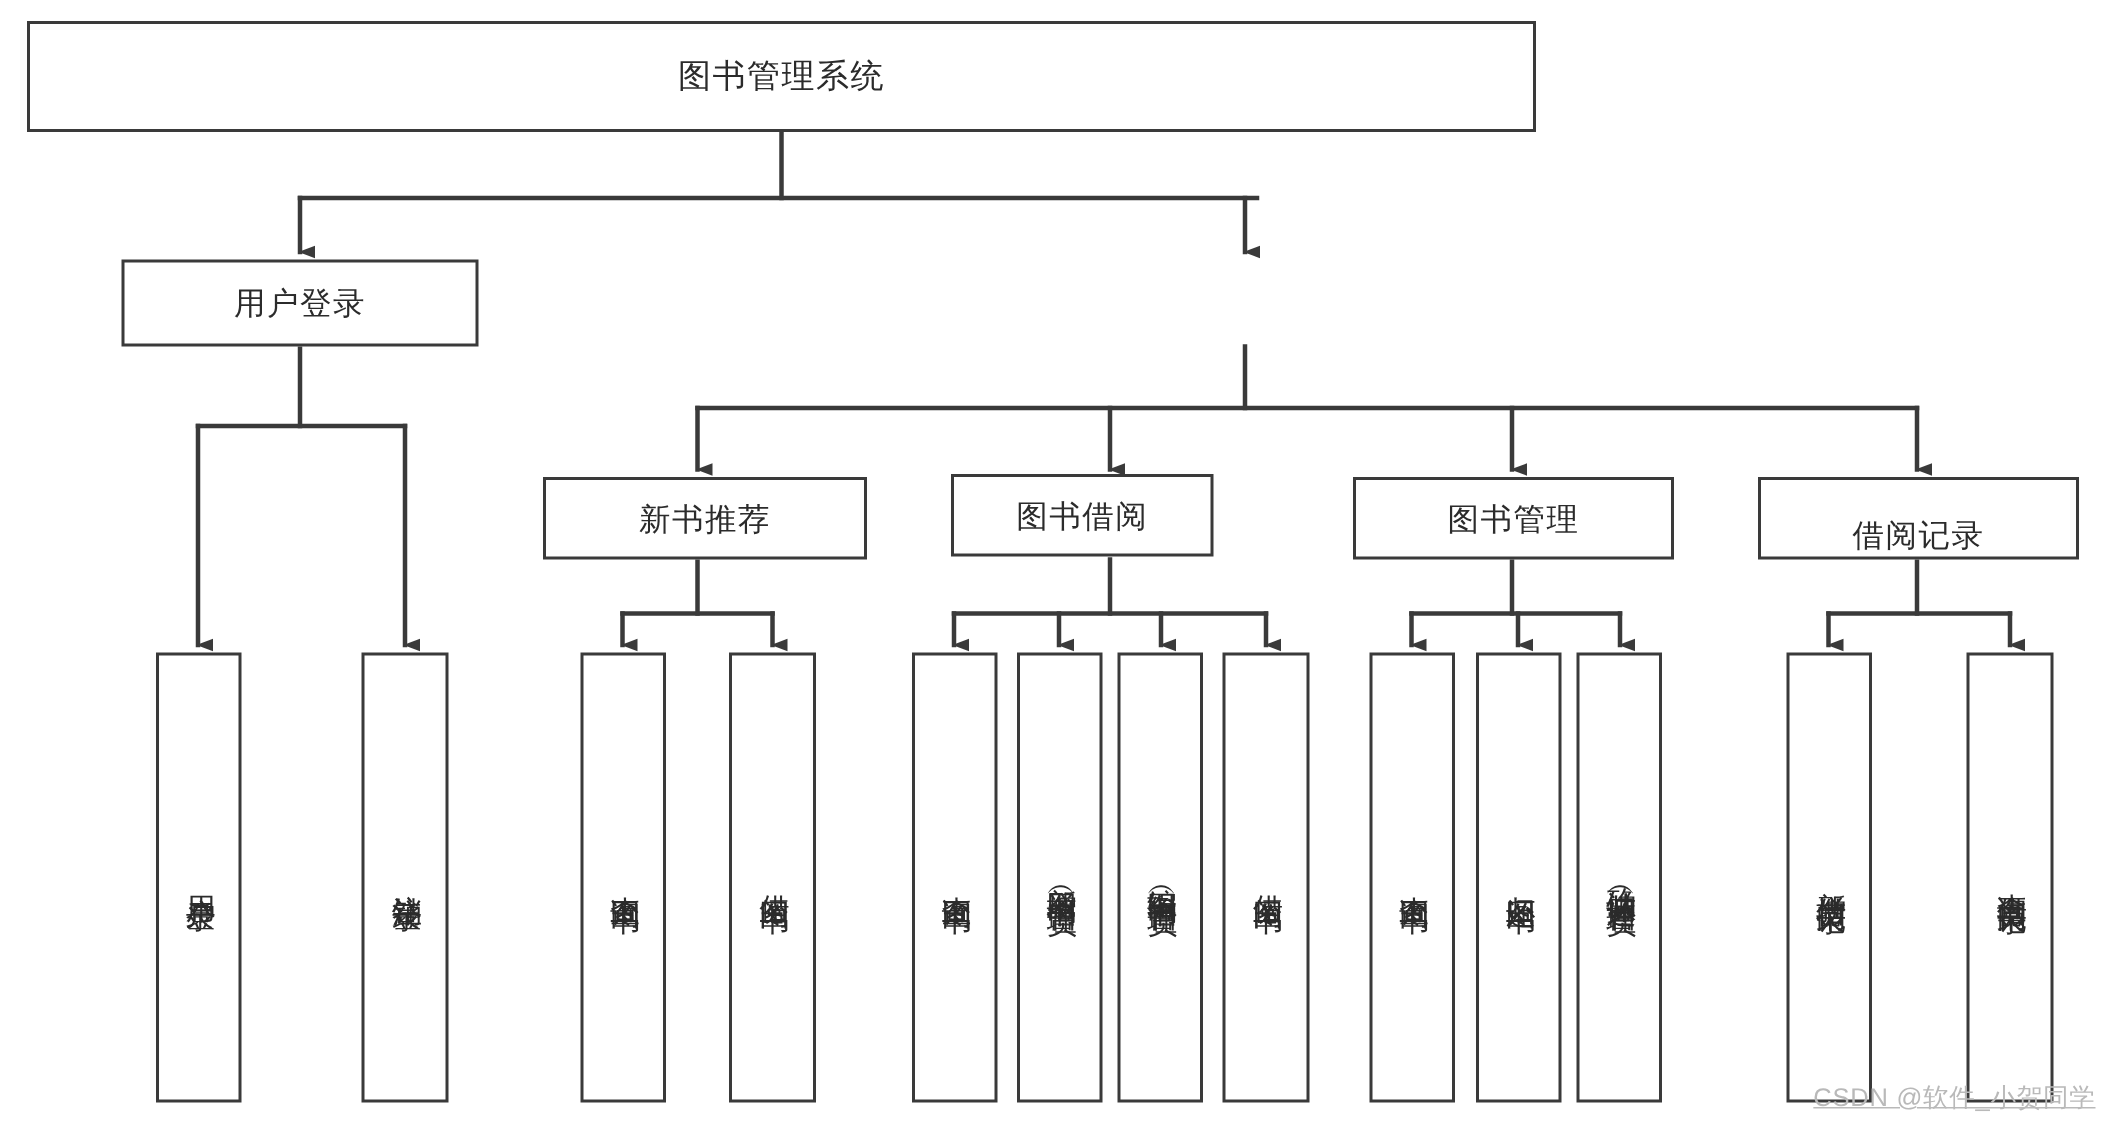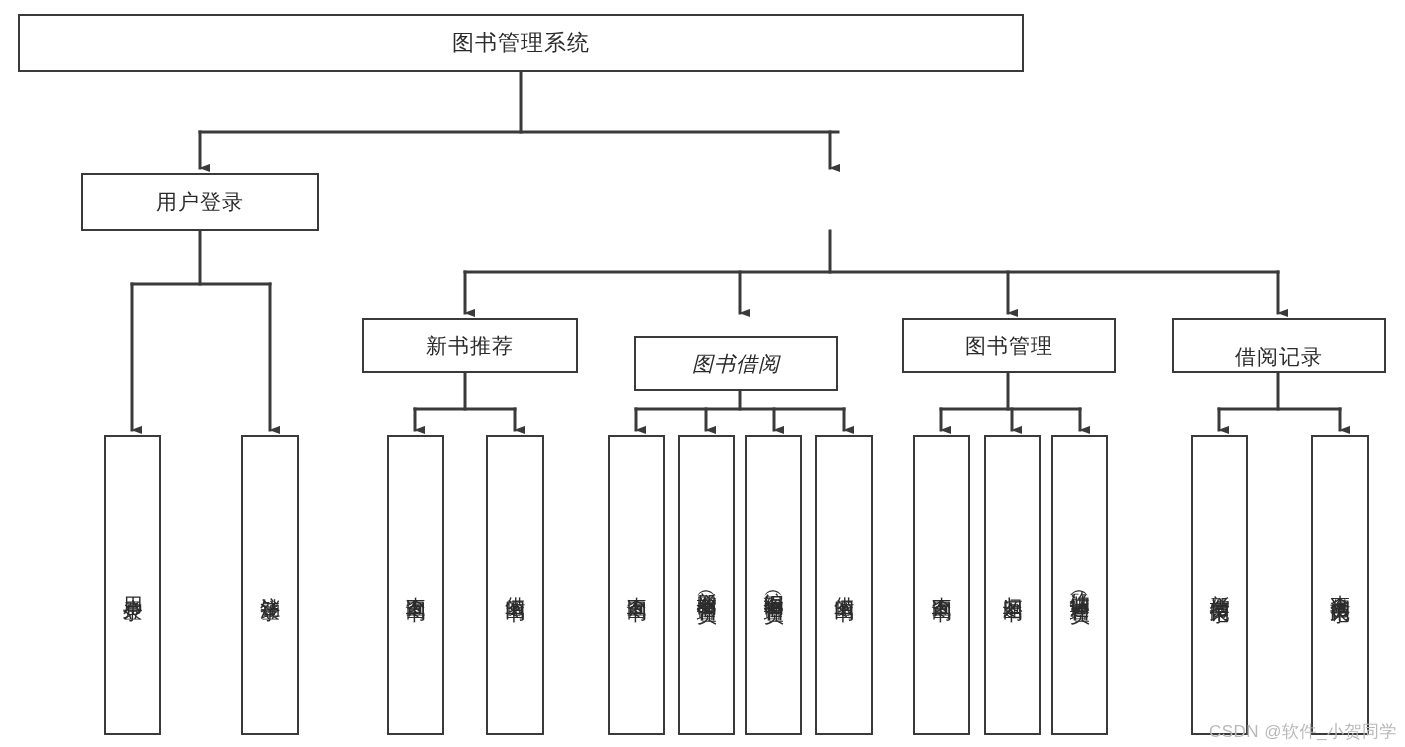--- a/index.html
+++ b/index.html
@@ -59,20 +59,21 @@
   }
   #watermark {
     position: absolute;
     right: 8px;
     bottom: 4px;
     font-size: 17px;
     color: #b9b9b9;
     letter-spacing: 0.5px;
     white-space: nowrap;
     z-index: 5;
+    text-decoration: underline;
   }
 </style>
 </head>
 <body>
 
 <div id="canvas">
 
   <svg id="wires" viewBox="0 0 1405 747" xmlns="http://www.w3.org/2000/svg">
     <defs>
       <marker id="arw" markerWidth="9" markerHeight="11" refX="4.5" refY="10" orient="auto" markerUnits="userSpaceOnUse">
@@ -116,32 +117,32 @@
       <path d="M1012,409 L1012,430" marker-end="url(#arw)"></path>
       <path d="M1080,409 L1080,430" marker-end="url(#arw)"></path>
 
       <path d="M1278,373 L1278,409"></path>
       <path d="M1219,409 L1340,409"></path>
       <path d="M1219,409 L1219,430" marker-end="url(#arw)"></path>
       <path d="M1340,409 L1340,430" marker-end="url(#arw)"></path>
     </g>
   </svg>
 
-  <div class="node h root" style="left:18px;top:14px;width:1006px;height:58px;">
+  <div class="node h root" style="left:18px;top:14px;width:1006px;height:74px;">
     <span>图书管理系统</span>
   </div>
 
   <div class="node h" style="left:81px;top:173px;width:238px;height:58px;">
     <span>用户登录</span>
   </div>
 
   <div class="node h" style="left:362px;top:318px;width:216px;height:55px;">
     <span>新书推荐</span>
   </div>
-  <div class="node h" style="left:634px;top:336px;width:204px;height:55px;font-style:italic;">
+  <div class="node h" style="left:634px;top:316px;width:175px;height:55px;">
     <span>图书借阅</span>
   </div>
   <div class="node h" style="left:902px;top:318px;width:214px;height:55px;">
     <span>图书管理</span>
   </div>
   <div class="node h" style="left:1172px;top:318px;width:214px;height:55px;align-items:flex-end;">
     <span>借阅记录</span>
   </div>
 
   <div class="node v" style="left:104px;top:435px;width:57px;height:300px;">

